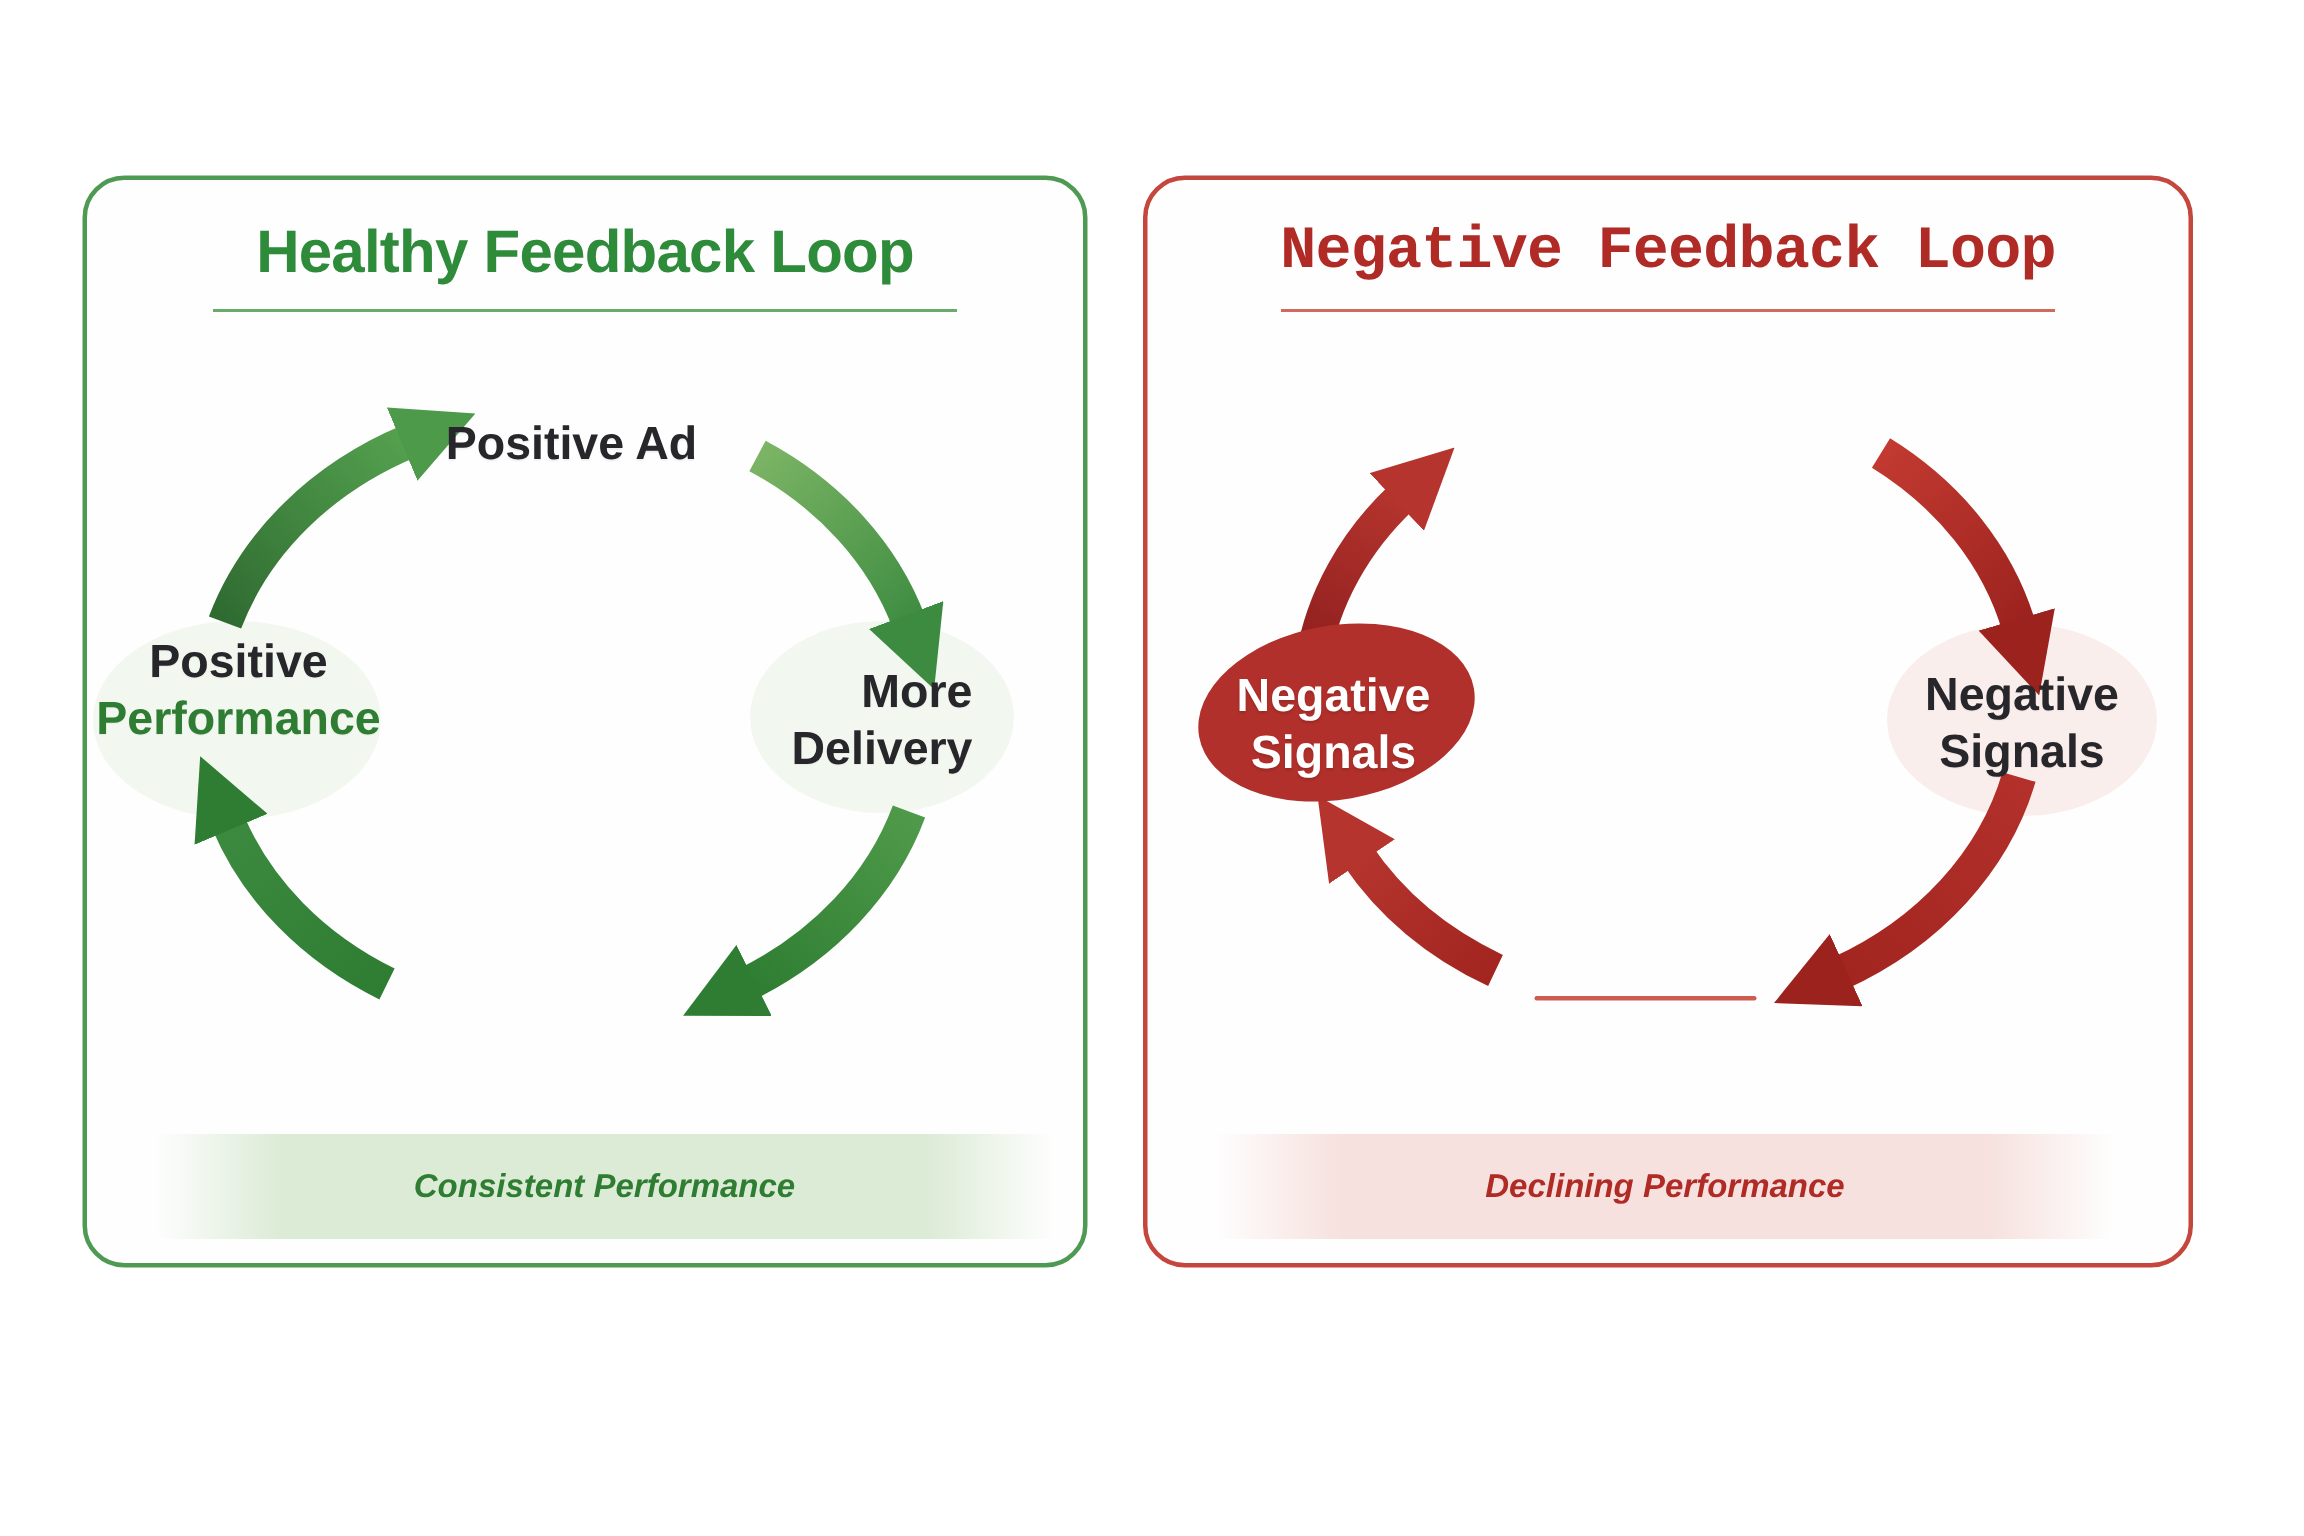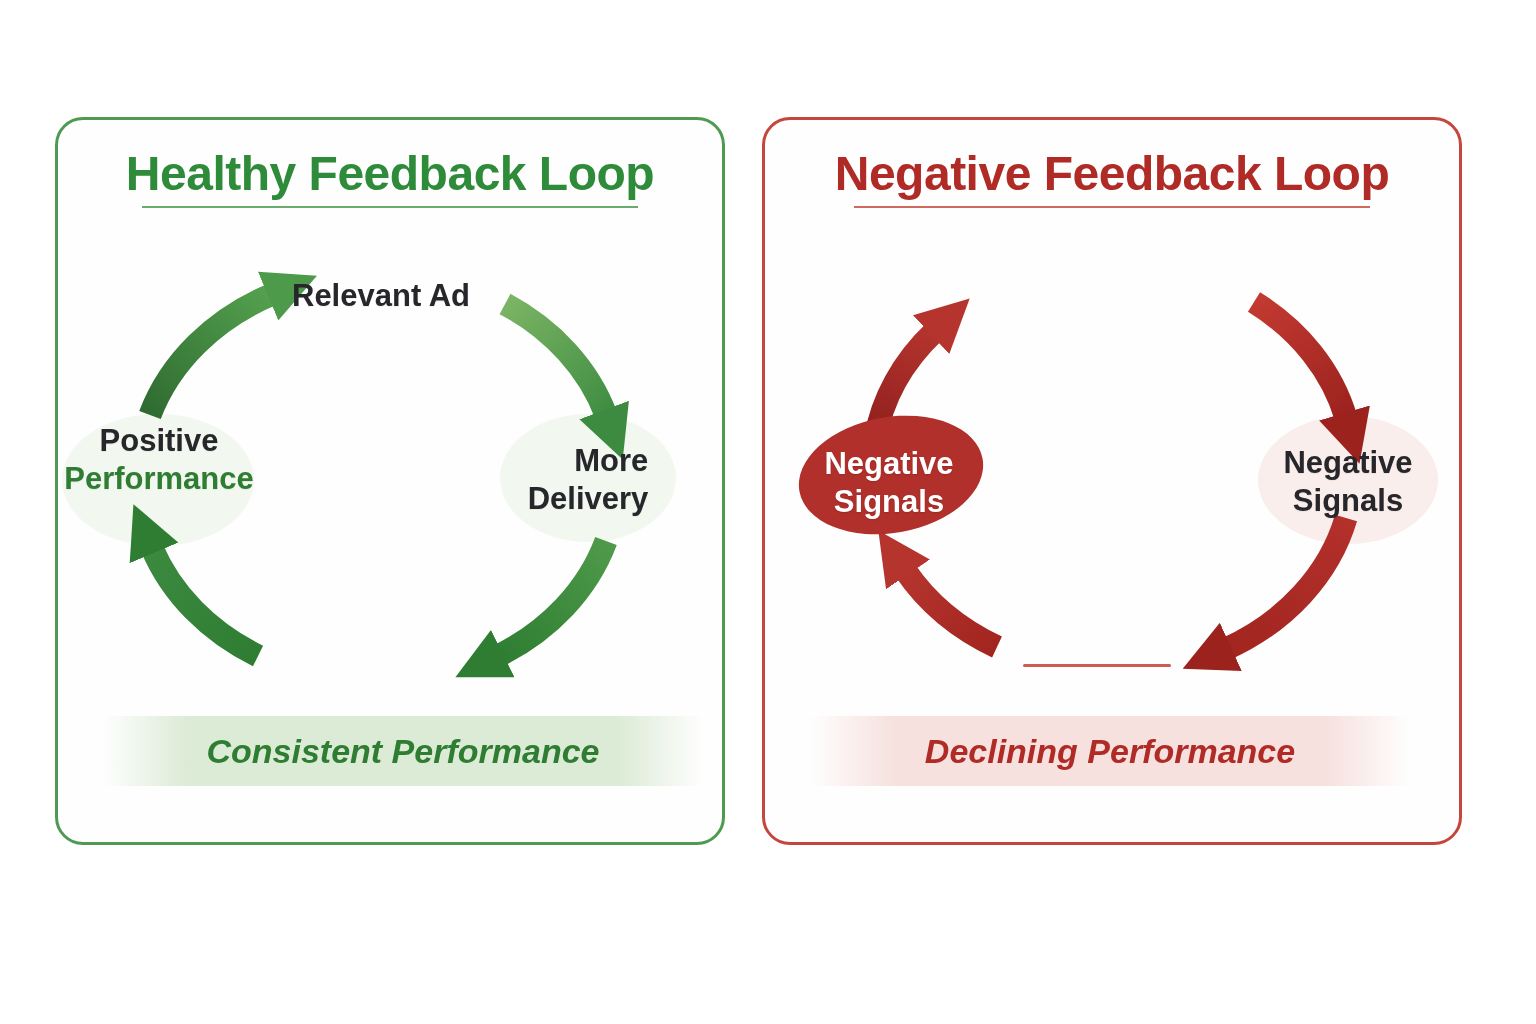--- a/index.html
+++ b/index.html
@@ -5,40 +5,40 @@
   html,body{margin:0;padding:0;}
   body{
     width:1536px;height:1024px;background:#ffffff;position:relative;overflow:hidden;
     font-family:"Liberation Sans","DejaVu Sans",sans-serif;
   }
   .panel{position:absolute;top:117px;height:722px;border-radius:28px;background:#fefefe;}
   .panel.green{left:55px;width:664px;border:3px solid #4f9a52;}
   .panel.red{left:762px;width:694px;border:3px solid #c4463c;}
   .panel-title{
     position:absolute;top:26px;left:0;width:100%;text-align:center;
-    font-size:48px;font-weight:bold;letter-spacing:-0.5px;
+    font-size:40px;font-weight:bold;letter-spacing:-0.5px;
   }
   .panel.green .panel-title{color:#2e8b39;}
-  .panel.red  .panel-title{color:#b02a26;}
+  .panel.red  .panel-title{color:#b02a26;font-family:Liberation Mono, monospace;}
   .title-rule{position:absolute;top:86px;left:50%;transform:translateX(-50%);height:2px;}
   .panel.green .title-rule{width:496px;background:#6aab6c;}
   .panel.red  .title-rule{width:516px;background:#d06a5f;}
   .cycle-svg{position:absolute;left:0;top:0;width:100%;height:100%;}
   .node{
     position:absolute;transform:translate(-50%,-50%);text-align:center;
     font-size:31px;font-weight:bold;color:#26262b;line-height:38px;white-space:nowrap;
     text-shadow:0 1px 1px rgba(0,0,0,0.06);
   }
   .node .accent-green{color:#2e7d32;}
   .node.blob-text{color:#ffffff;text-shadow:0 1px 2px rgba(0,0,0,0.15);}
   .node-underline{position:absolute;height:3px;background:#cf5c50;border-radius:2px;}
   .banner{
-    position:absolute;top:596px;left:45px;width:600px;height:70px;
+    position:absolute;top:636px;left:45px;width:600px;height:70px;
     display:flex;align-items:center;justify-content:center;
-    font-size:34px;font-weight:bold;font-style:italic;
+    font-size:22px;font-weight:bold;font-style:italic;
   }
   .panel.green .banner{
     background:linear-gradient(to right, rgba(220,235,214,0) 0%, #dcebd6 14%, #dcebd6 86%, rgba(220,235,214,0) 100%);
     color:#2e7d32;
   }
   .panel.red .banner{
     background:linear-gradient(to right, rgba(246,224,221,0) 0%, #f6e1de 14%, #f6e1de 86%, rgba(246,224,221,0) 100%);
     color:#b02a26;
     text-align:right;
   }
@@ -82,21 +82,21 @@
     <ellipse cx="100" cy="360" rx="96" ry="66" fill="#f2f8f0"></ellipse>
     <ellipse cx="530" cy="358" rx="88" ry="64" fill="#f2f8f0"></ellipse>
 
     <path d="M 92,295 A 240,205 0 0 1 215,174" fill="none" stroke="url(#gNW)" stroke-width="23" marker-end="url(#gArrow1)"></path>
     <path d="M 447,184 A 240,205 0 0 1 548,295" fill="none" stroke="url(#gNE)" stroke-width="23" marker-end="url(#gArrow2)"></path>
     <path d="M 548,421 A 240,205 0 0 1 440,536" fill="none" stroke="url(#gSE)" stroke-width="23" marker-end="url(#gArrow3)"></path>
     <path d="M 200,536 A 240,205 0 0 1 94,428" fill="none" stroke="url(#gSW)" stroke-width="23" marker-end="url(#gArrow3)"></path>
   </svg>
 
   <div class="node" style="left:323px;top:176px;">
-    <span>Relevant Ad</span>
+    <span>Positive Ad</span>
   </div>
   <div class="node" style="left:530px;top:360px;text-align:right;">
     <span>More</span><br>
     <span>Delivery</span>
   </div>
   <div class="node" style="left:101px;top:340px;">
     <span>Positive</span><br>
     <span class="accent-green">Performance</span>
   </div>
 

